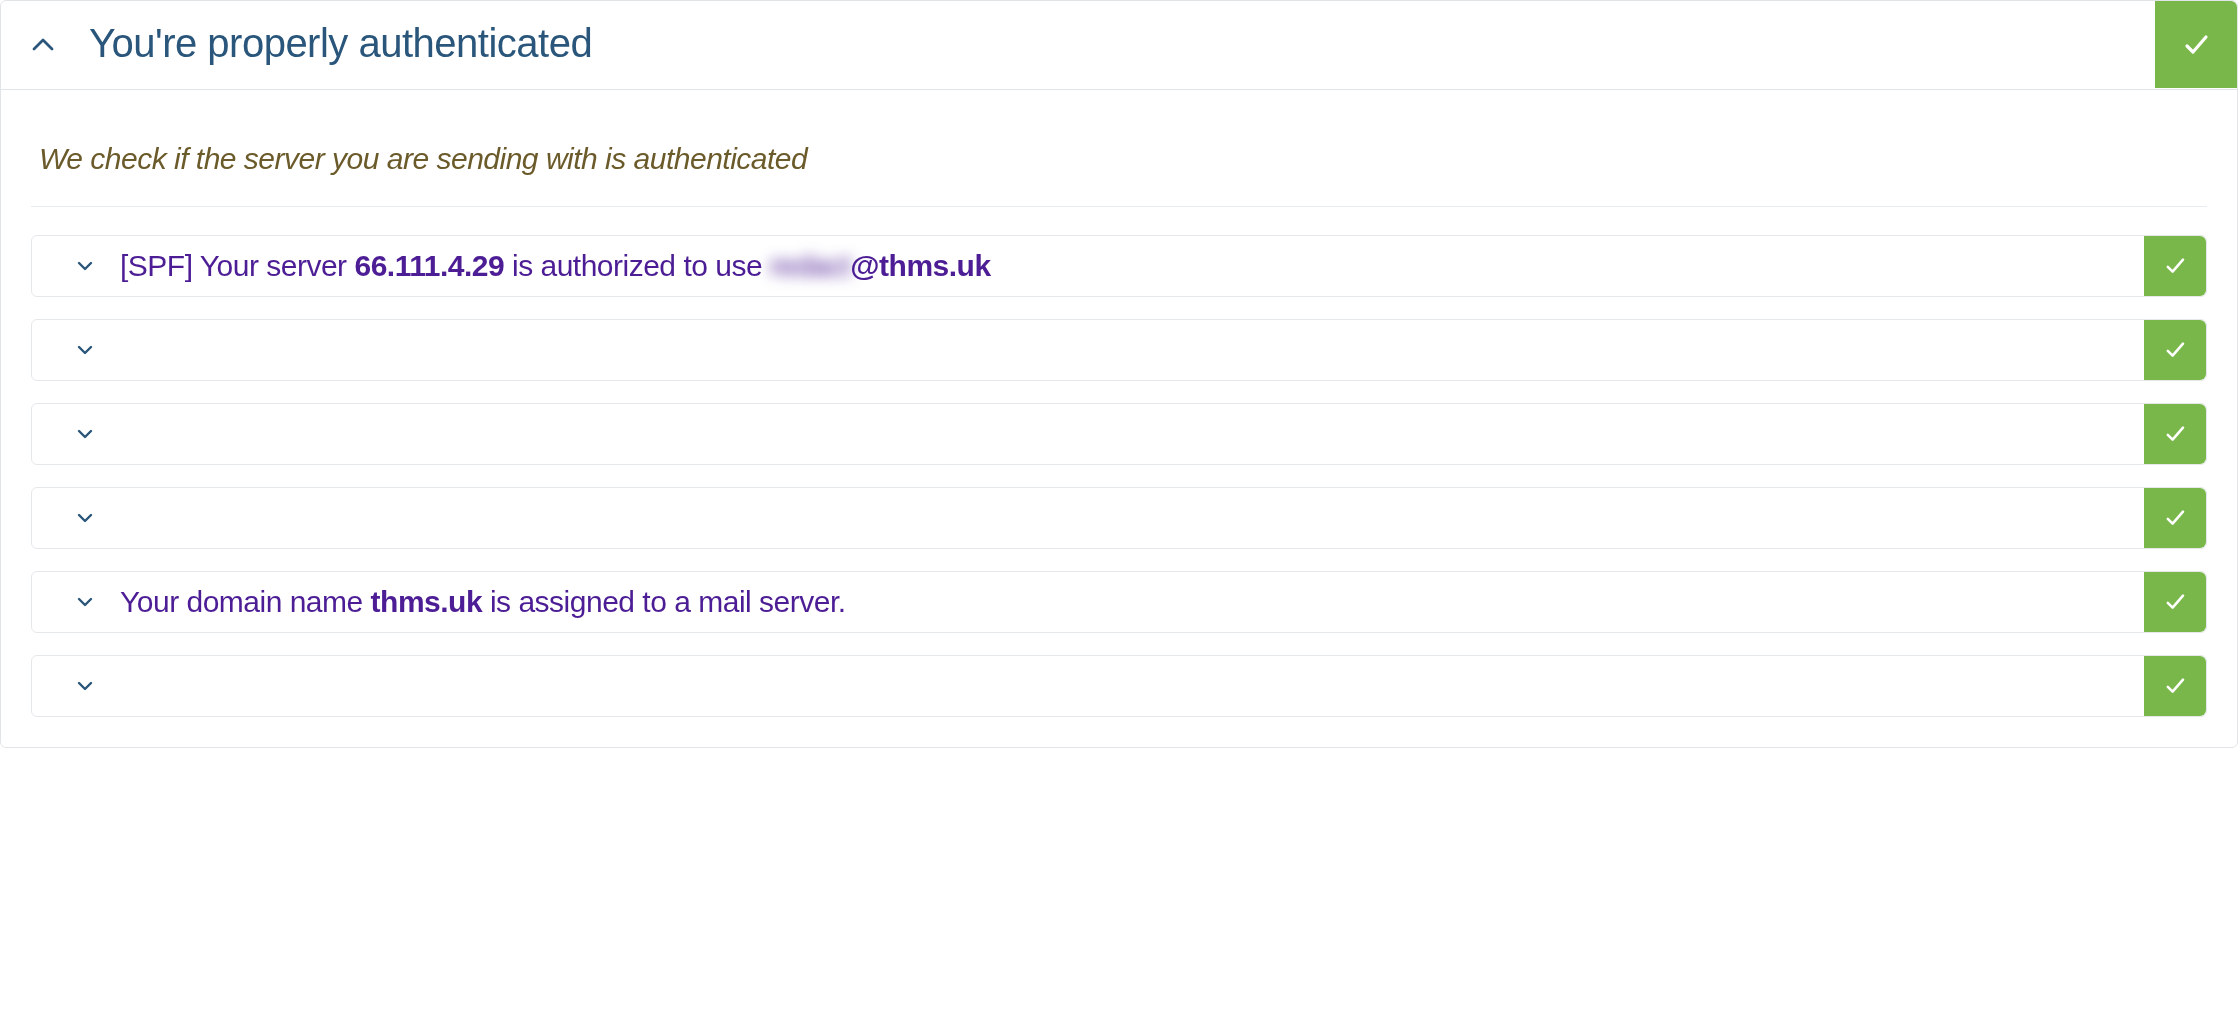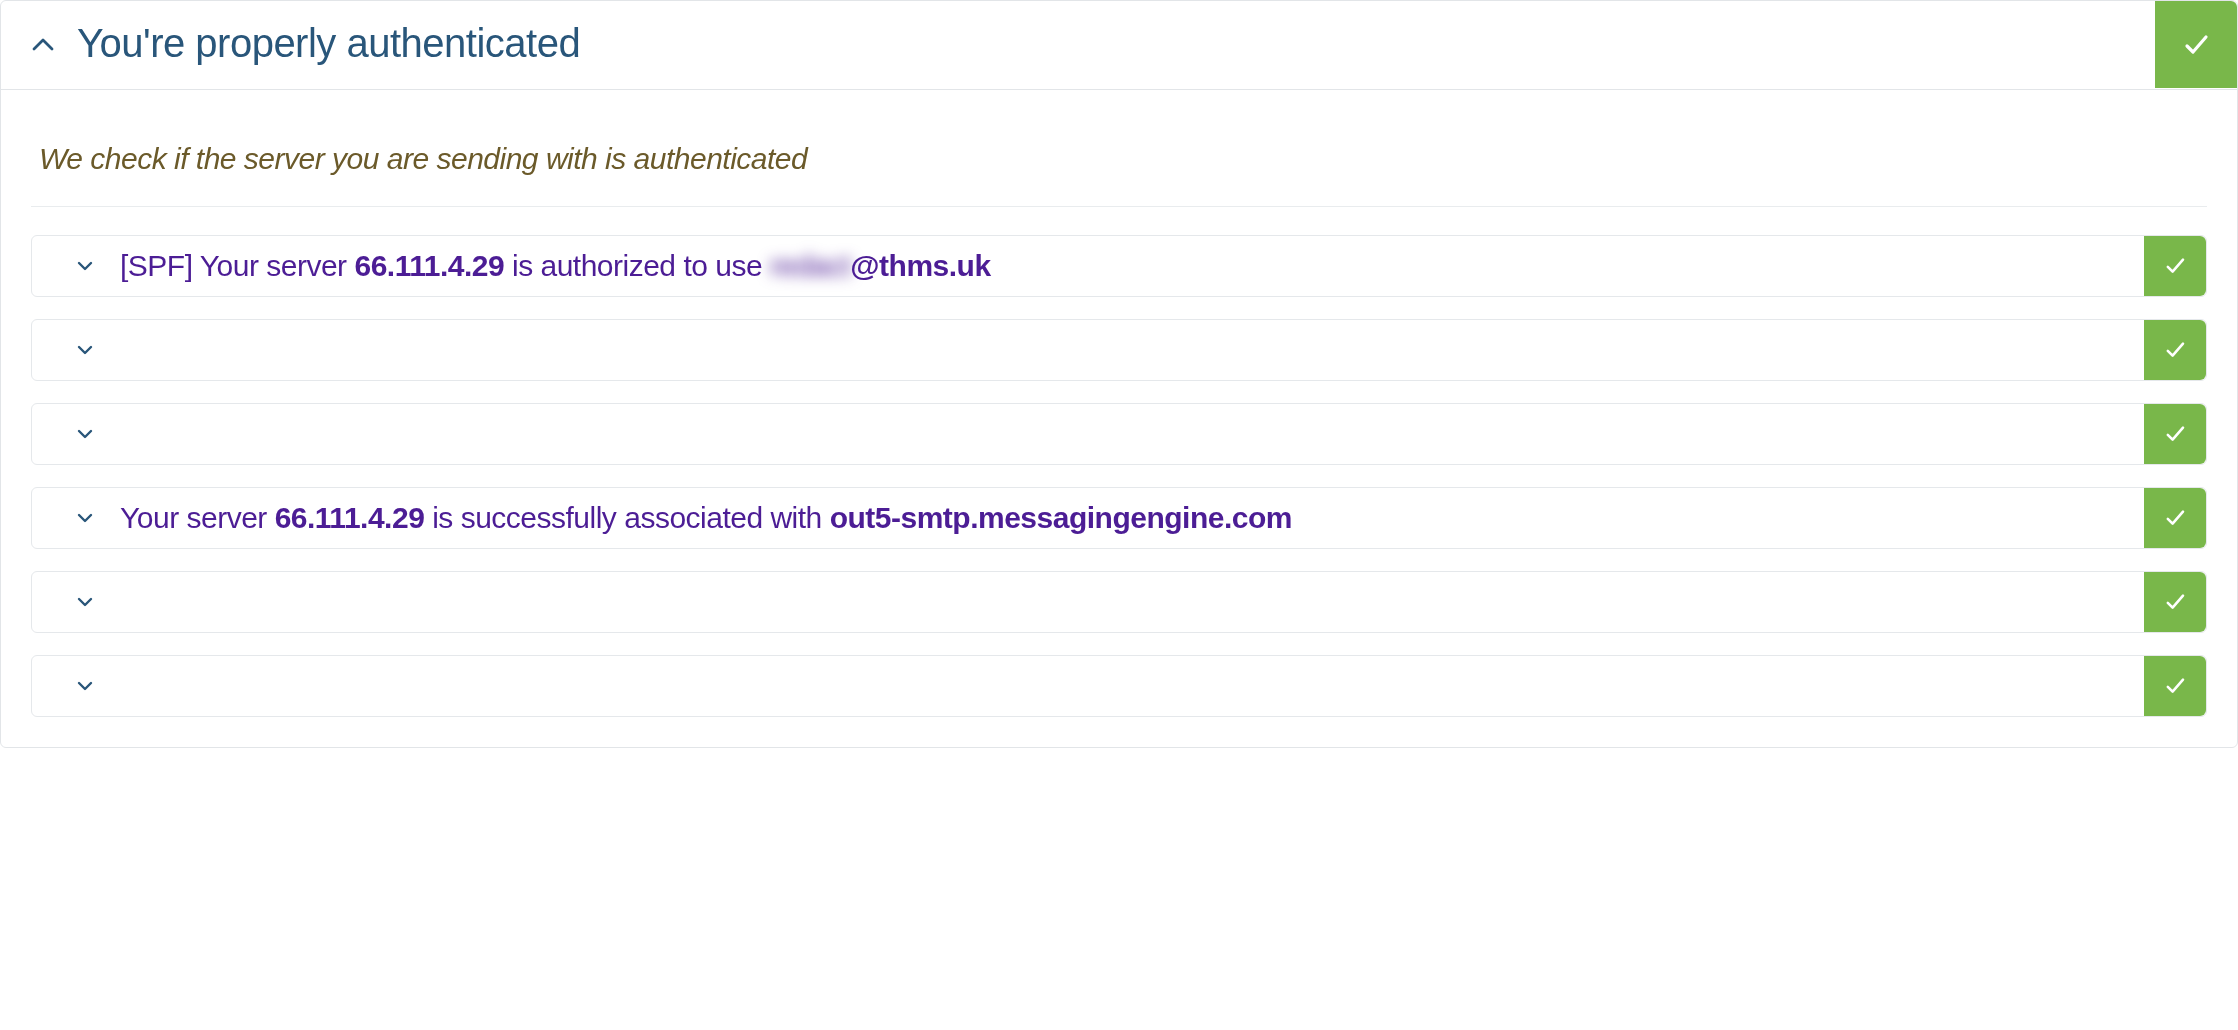--- a/index.html
+++ b/index.html
@@ -27,21 +27,21 @@
     width: 28px;
     display: inline-flex;
     align-items: center;
     justify-content: center;
   }
   .chevron svg { display:block; }
   .header-title {
     font-size: 40px;
     font-weight: 400;
     color: #29567a;
-    margin-left: 20px;
+    margin-left: 32px;
     letter-spacing: -0.5px;
   }
   .check-badge {
     position: absolute;
     right: 0;
     top: 0;
     height: 100%;
     width: 82px;
     background: #79b74a;
     display: flex;
@@ -165,35 +165,35 @@
           </svg>
       </span>
     </div>
 
     <div class="item">
       <span class="item-chevron">
         <svg width="16" height="11" viewBox="0 0 16 11">
             <path d="M2 2 L8 8 L14 2" stroke="#29567a" stroke-width="2.4" fill="none" stroke-linecap="round" stroke-linejoin="round"></path>
           </svg>
       </span>
+      <span class="check-badge">
+        <svg width="24" height="24" viewBox="0 0 30 30">
+            <path d="M6 16 L12 22 L25 7" stroke="#ffffff" stroke-width="3.2" fill="none" stroke-linecap="round" stroke-linejoin="round"></path>
+          </svg>
+      </span>
+    </div>
+
+    <div class="item">
+      <span class="item-chevron">
+        <svg width="16" height="11" viewBox="0 0 16 11">
+            <path d="M2 2 L8 8 L14 2" stroke="#29567a" stroke-width="2.4" fill="none" stroke-linecap="round" stroke-linejoin="round"></path>
+          </svg>
+      </span>
       <span class="item-text">
-        <span>Your server </span><strong>66.111.4.29</strong><span> is successfully associated with </span><strong>out5-smtp.messagingengine.com</strong>
-      </span>
-      <span class="check-badge">
-        <svg width="24" height="24" viewBox="0 0 30 30">
-            <path d="M6 16 L12 22 L25 7" stroke="#ffffff" stroke-width="3.2" fill="none" stroke-linecap="round" stroke-linejoin="round"></path>
-          </svg>
-      </span>
-    </div>
-
-    <div class="item">
-      <span class="item-chevron">
-        <svg width="16" height="11" viewBox="0 0 16 11">
-            <path d="M2 2 L8 8 L14 2" stroke="#29567a" stroke-width="2.4" fill="none" stroke-linecap="round" stroke-linejoin="round"></path>
-          </svg>
+        <span>Your domain name </span><strong>thms.uk</strong><span> is assigned to a mail server.</span>
       </span>
       <span class="check-badge">
         <svg width="24" height="24" viewBox="0 0 30 30">
             <path d="M6 16 L12 22 L25 7" stroke="#ffffff" stroke-width="3.2" fill="none" stroke-linecap="round" stroke-linejoin="round"></path>
           </svg>
       </span>
     </div>
 
     <div class="item">
       <span class="item-chevron">

